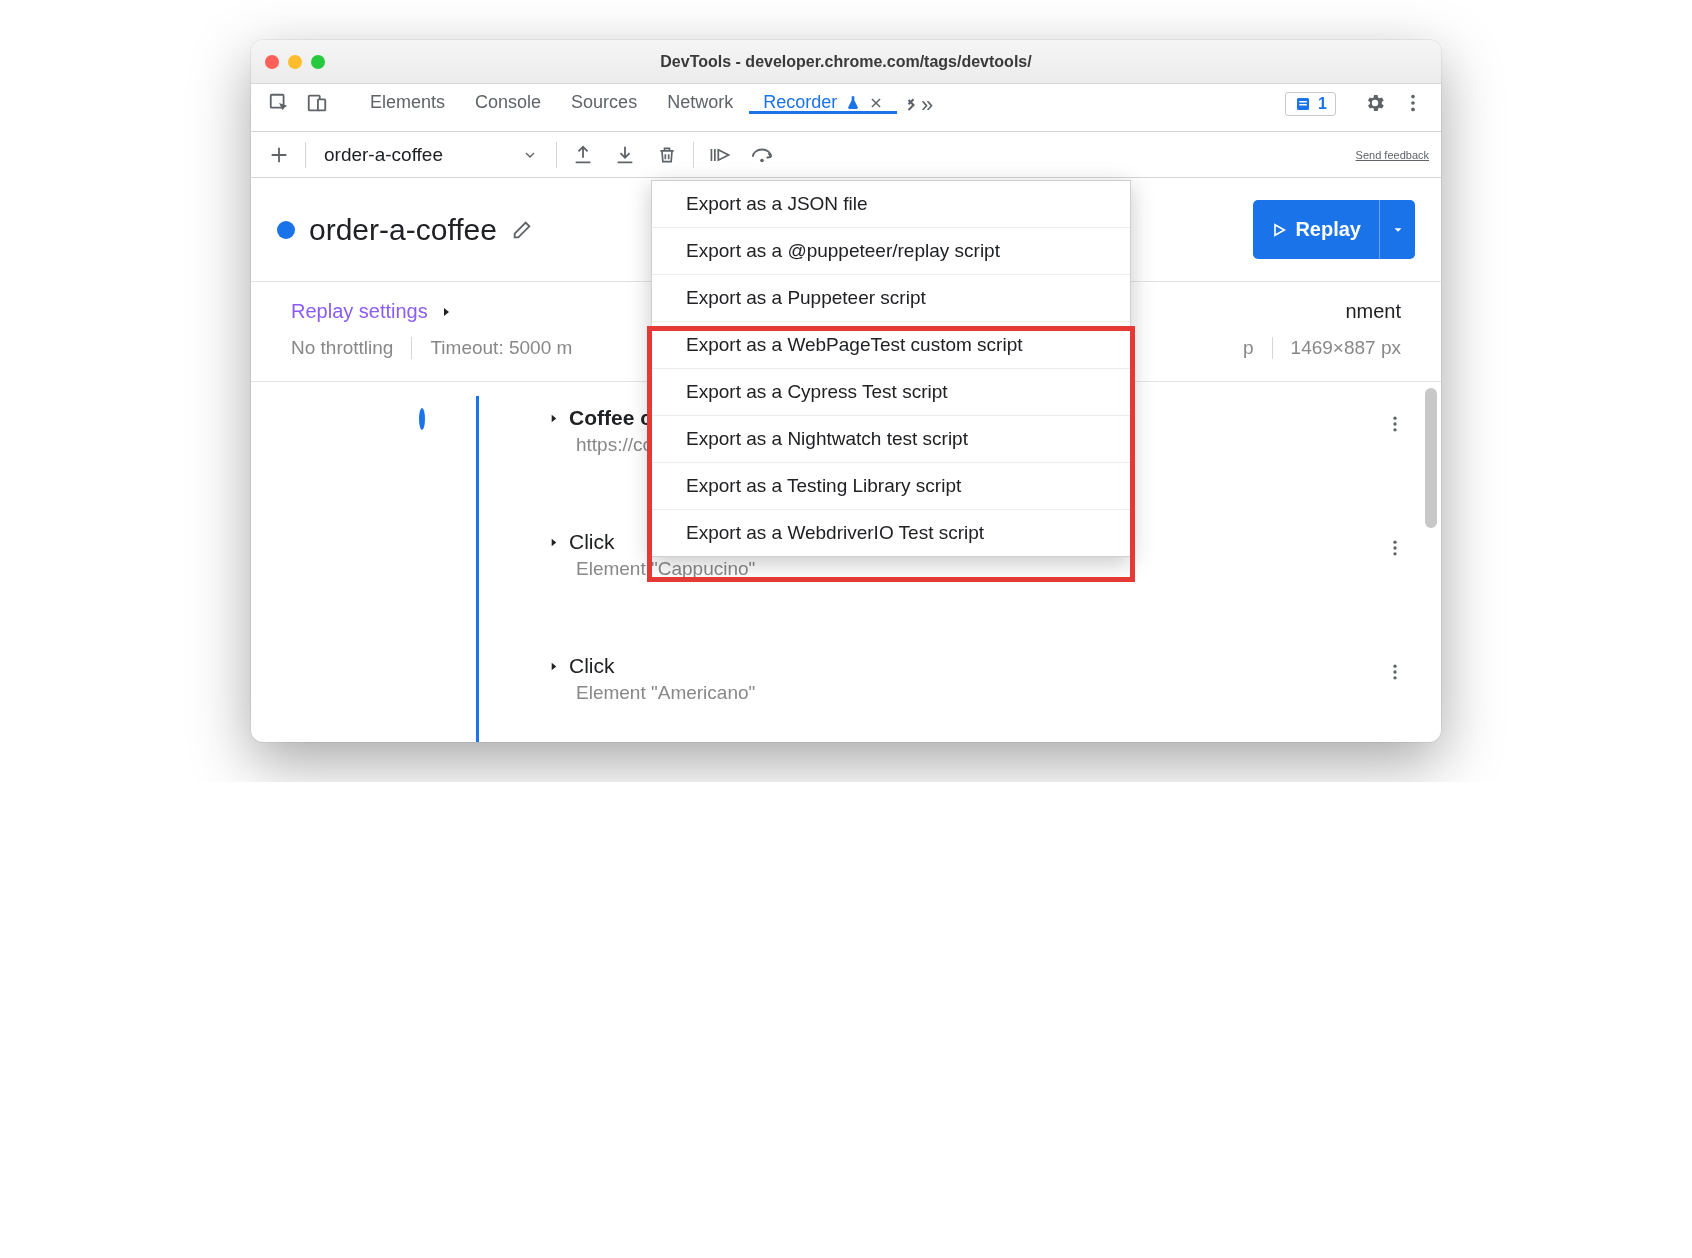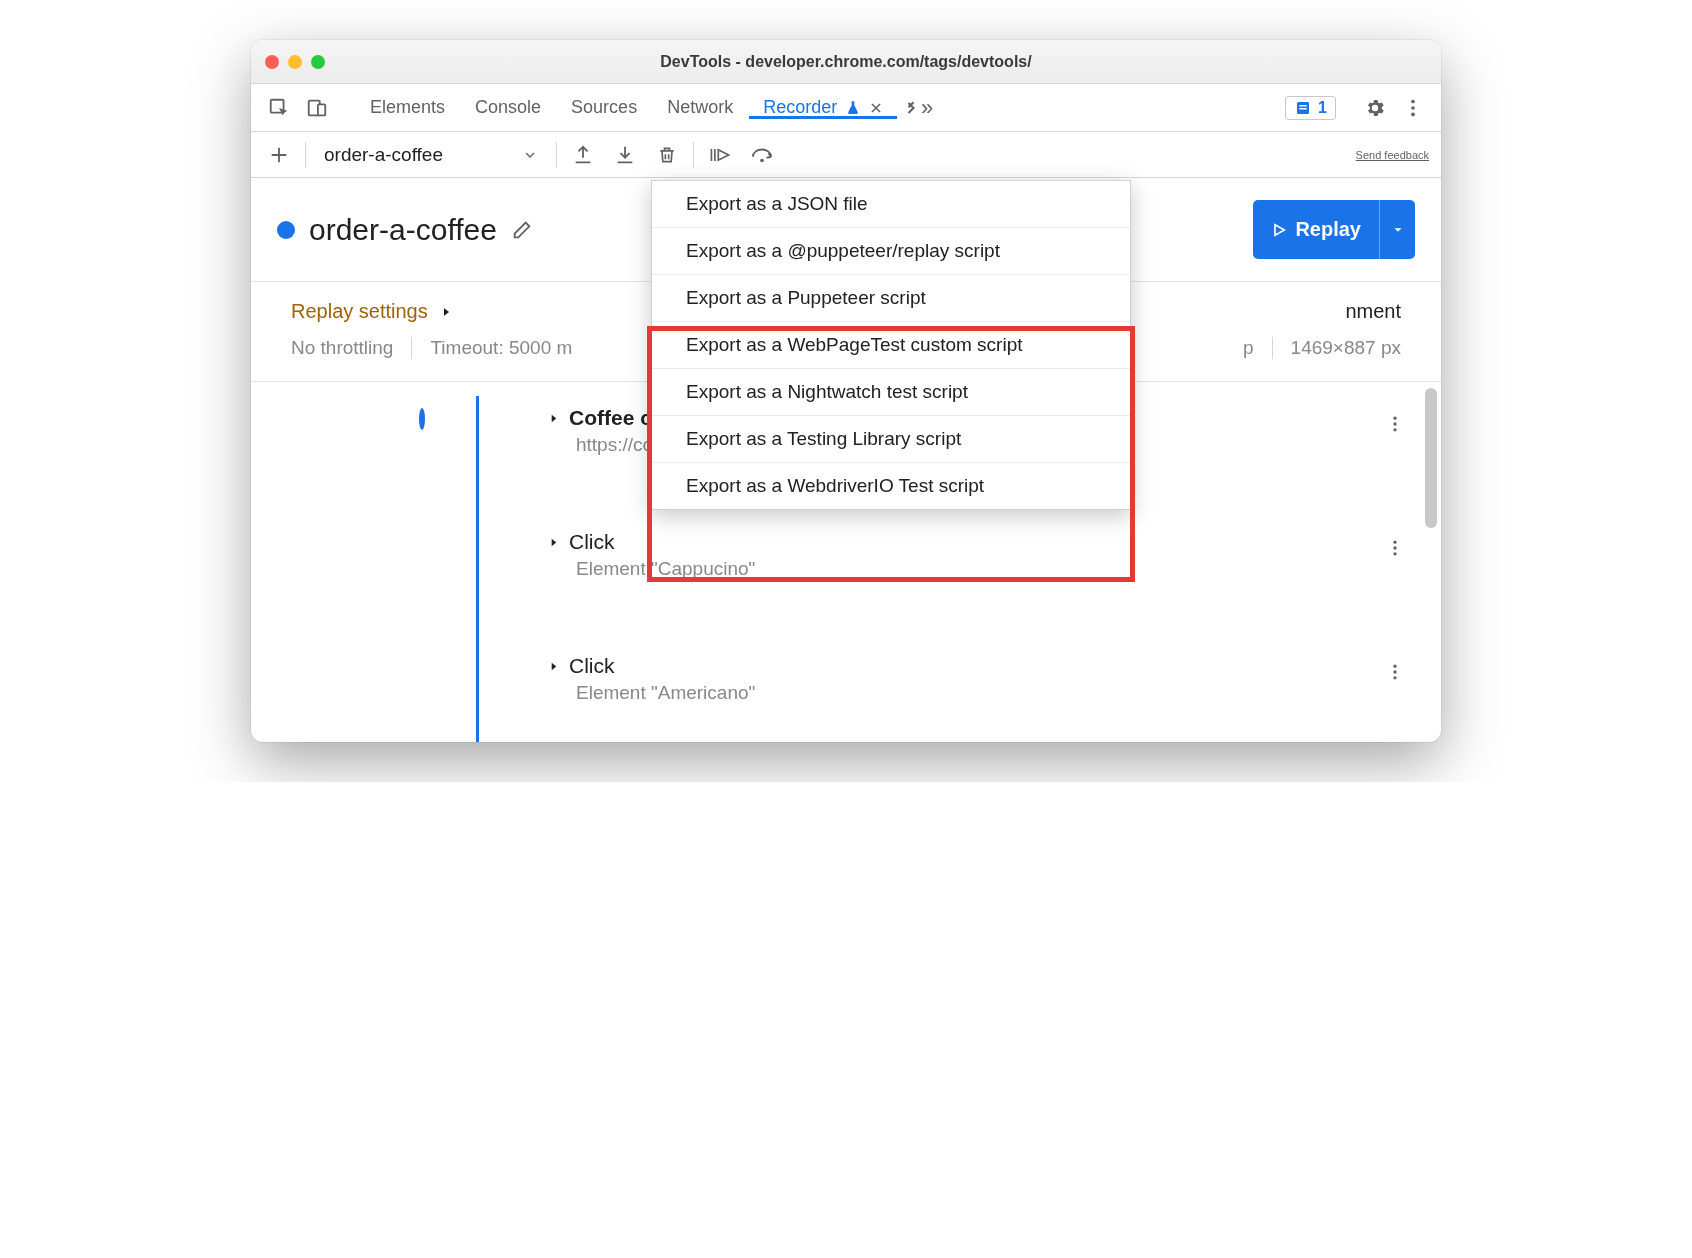--- a/index.html
+++ b/index.html
@@ -5,21 +5,21 @@
     * { box-sizing: border-box; margin: 0; padding: 0; font-family: -apple-system, BlinkMacSystemFont, "Segoe UI", Helvetica, Arial, sans-serif; }
     body { background: #fff; display: flex; align-items: flex-start; justify-content: center; padding: 40px; }
     .window { width: 1190px; border-radius: 12px; box-shadow: 0 20px 60px rgba(0,0,0,0.35), 0 0 0 1px rgba(0,0,0,0.05); overflow: hidden; background: #fff; position: relative; }
     .titlebar { height: 44px; background: linear-gradient(#f5f5f5,#ececec); display: flex; align-items: center; padding: 0 14px; border-bottom: 1px solid #d6d6d6; position: relative; }
     .traffic { display: flex; gap: 9px; }
     .dot { width: 14px; height: 14px; border-radius: 50%; }
     .dot.red { background: #ff5f56; }
     .dot.yellow { background: #ffbd2e; }
     .dot.green { background: #27c93f; }
     .titlebar-title { position: absolute; left: 0; right: 0; text-align: center; font-size: 16px; font-weight: 600; color: #3a3a3a; pointer-events: none; }
-    .tabbar { height: 48px; border-bottom: 1px solid #d6d6d6; display: flex; align-items: center; padding: 16px 10px; gap: 2px; }
+    .tabbar { height: 48px; border-bottom: 1px solid #d6d6d6; display: flex; align-items: flex-start; padding: 8px 10px; gap: 2px; }
     .tabbar .iconbtn { width: 36px; display: flex; align-items: center; justify-content: center; color: #5f6368; cursor: pointer; }
     .tabbar .divider { width: 1px; background: #d6d6d6; margin: 10px 8px; }
     .tabbar .tab { display: flex; align-items: center; padding: 0 14px; font-size: 18px; color: #5f6368; cursor: pointer; position: relative; gap: 8px; }
     .tabbar .tab.active { color: #1a73e8; }
     .tabbar .tab.active::after { content: ""; position: absolute; left: 0; right: 0; bottom: -1px; height: 3px; background: #1a73e8; }
     .tabbar .spacer { flex: 1; }
     .issues-badge { display: flex; align-items: center; gap: 6px; border: 1px solid #c8c8c8; border-radius: 3px; padding: 2px 8px; color: #1a73e8; font-size: 16px; font-weight: 600; cursor: pointer; }
     .toolbar2 { height: 46px; border-bottom: 1px solid #d6d6d6; display: flex; align-items: center; padding: 0 12px; gap: 10px; }
     .toolbar2 .iconbtn { width: 32px; height: 32px; display: flex; align-items: center; justify-content: center; color: #5f6368; cursor: pointer; }
     .toolbar2 .vdiv { width: 1px; height: 26px; background: #d6d6d6; }
@@ -28,21 +28,21 @@
     .feedback-link { font-size: 11px; color: #5f6368; text-decoration: underline; cursor: pointer; }
     .header-row { display: flex; align-items: center; padding: 22px 26px; gap: 14px; border-bottom: 1px solid #e3e3e3; }
     .blue-dot { width: 18px; height: 18px; border-radius: 50%; background: #1a73e8; }
     .recording-title { font-size: 30px; font-weight: 400; color: #202124; }
     .pencil { color: #5f6368; cursor: pointer; }
     .header-row .spacer { flex: 1; }
     .replay-btn { display: flex; align-items: stretch; border-radius: 5px; overflow: hidden; background: #1a73e8; color: #fff; font-size: 20px; font-weight: 600; cursor: pointer; height: 59px; }
     .replay-btn .main { display: flex; align-items: center; gap: 8px; padding: 0 18px; }
     .replay-btn .caret { display: flex; align-items: center; justify-content: center; width: 36px; border-left: 1px solid rgba(255,255,255,0.35); }
     .settings-row { padding: 18px 40px 22px 40px; border-bottom: 1px solid #e3e3e3; }
-    .settings-label { font-size: 20px; color: #a16207; display: flex; align-items: center; gap: 12px; cursor: pointer; }
+    .settings-label { font-size: 20px; color: #8b5cf6; display: flex; align-items: center; gap: 12px; cursor: pointer; }
     .settings-values { margin-top: 14px; font-size: 19px; color: #888; display: flex; align-items: center; gap: 18px; }
     .settings-values .vdiv { width: 1px; height: 22px; background: #d6d6d6; }
     .settings-values .far { margin-left: auto; }
     .steps-area { padding: 22px 40px 0 40px; position: relative; height: 360px; overflow: hidden; }
     .timeline { position: relative; padding-left: 205px; }
     .timeline-line { position: absolute; left: 225px; top: 14px; bottom: -40px; width: 3px; background: #1a73e8; }
     .step { position: relative; display: flex; align-items: center; gap: 14px; margin-bottom: 70px; min-height: 54px; }
     .step .marker { position: absolute; left: -205px; width: 40px; display: flex; justify-content: center; }
     .step .marker.open { top: 4px; }
     .marker .open-circle { width: 22px; height: 22px; border-radius: 50%; border: 3px solid #1a73e8; background: #fff; margin-left: 222px; }
@@ -323,20 +323,21 @@
     <div class="scroll-track">
       <div class="scroll-thumb"></div>
     </div>
   </div>
 
   <div class="export-menu">
     <div class="export-item"><span>Export as a JSON file</span></div>
     <div class="export-item"><span>Export as a @puppeteer/replay script</span></div>
     <div class="export-item"><span>Export as a Puppeteer script</span></div>
     <div class="export-item"><span>Export as a WebPageTest custom script</span></div>
+    <div class="export-item"><span>Export as a Cypress Test script</span></div>
     <div class="export-item"><span>Export as a Nightwatch test script</span></div>
     <div class="export-item"><span>Export as a Testing Library script</span></div>
     <div class="export-item"><span>Export as a WebdriverIO Test script</span></div>
   </div>
 
   <div class="redbox"></div>
 
 </div>
 
 </body></html>

